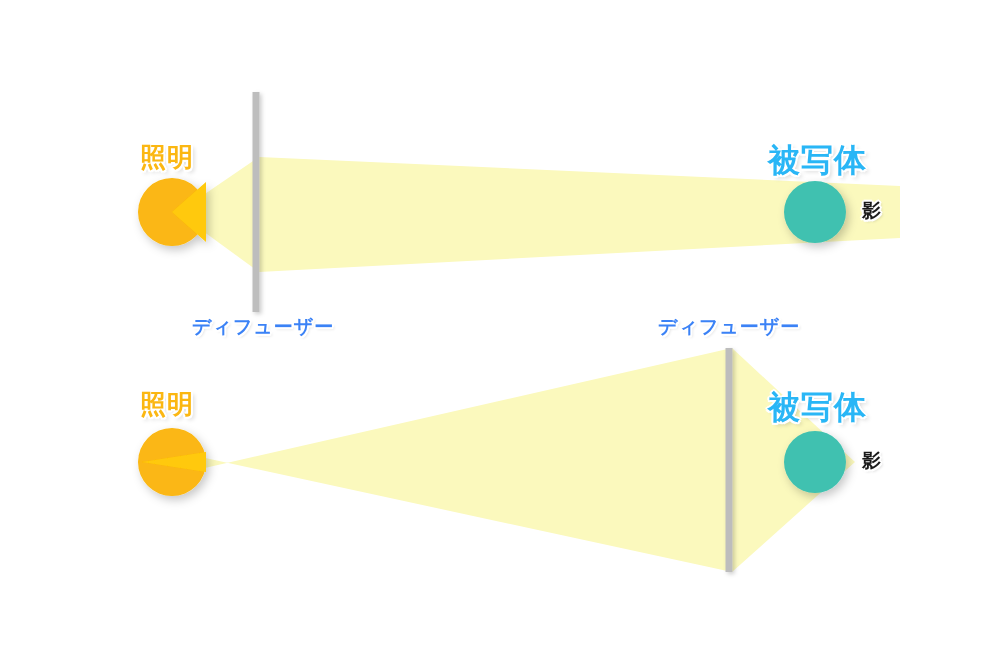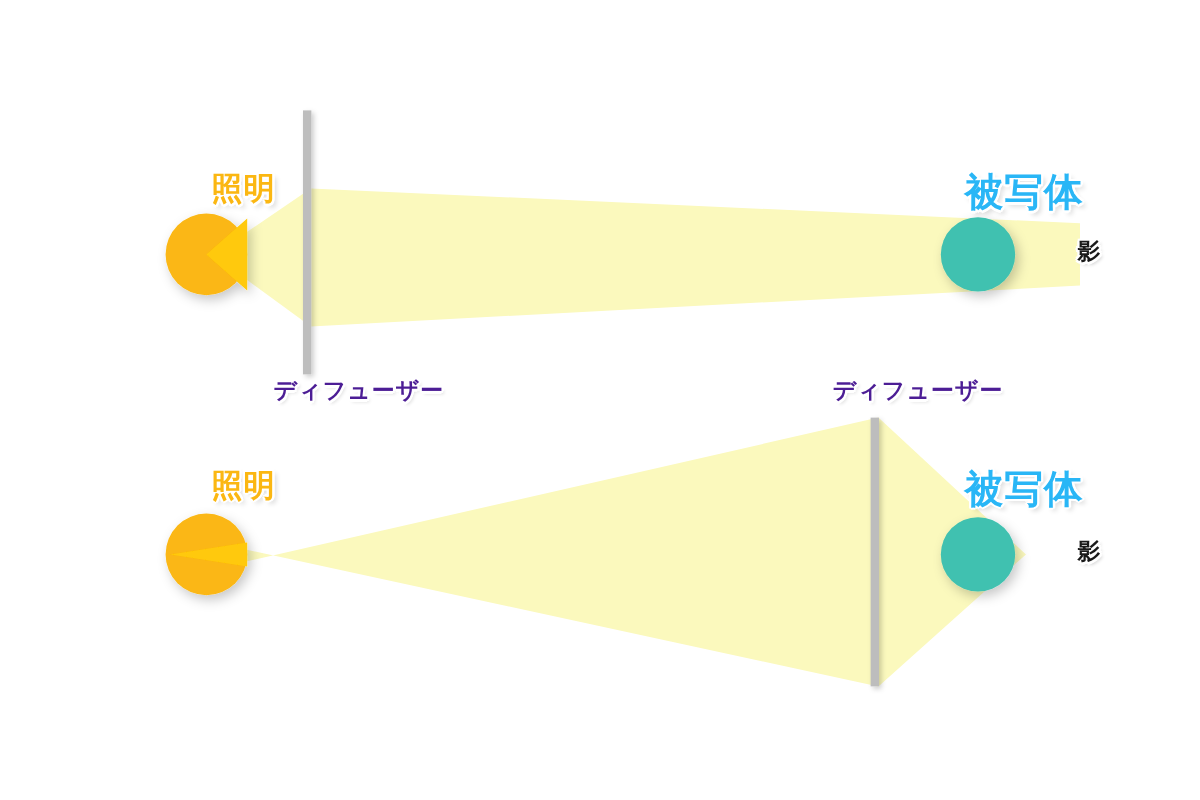--- a/index.html
+++ b/index.html
@@ -12,21 +12,20 @@
     position:relative;
   }
   .stage{position:absolute;inset:0;width:1000px;height:667px;}
   svg.layer{position:absolute;left:0;top:0;width:1000px;height:667px;}
 
   .lbl{
     position:absolute;
     white-space:nowrap;
     font-weight:bold;
     line-height:1;
-    margin-left:36px;
     -webkit-font-smoothing:antialiased;
   }
   .lbl-light{
     font-size:26px;
     color:#fbb712;
     letter-spacing:1px;
     text-shadow:
       2px 0 0 #fff, -2px 0 0 #fff, 0 2px 0 #fff, 0 -2px 0 #fff,
       1.5px 1.5px 0 #fff, -1.5px 1.5px 0 #fff, 1.5px -1.5px 0 #fff, -1.5px -1.5px 0 #fff,
       3px 3px 4px rgba(0,0,0,.18);
@@ -43,21 +42,21 @@
   .lbl-shadow{
     font-size:19px;
     color:#1a1a1a;
     text-shadow:
       2px 0 0 #fff, -2px 0 0 #fff, 0 2px 0 #fff, 0 -2px 0 #fff,
       1.5px 1.5px 0 #fff, -1.5px 1.5px 0 #fff, 1.5px -1.5px 0 #fff, -1.5px -1.5px 0 #fff,
       2px 2px 3px rgba(0,0,0,.22);
   }
   .lbl-diffuser{
     font-size:19px;
-    color:#4c1d95;
+    color:#3b82f6;
     letter-spacing:1px;
     text-shadow:
       2px 0 0 #fff, -2px 0 0 #fff, 0 2px 0 #fff, 0 -2px 0 #fff,
       1.5px 1.5px 0 #fff, -1.5px 1.5px 0 #fff, 1.5px -1.5px 0 #fff, -1.5px -1.5px 0 #fff,
       2px 2px 3px rgba(0,0,0,.16);
   }
 </style>
 </head>
 <body>
 

